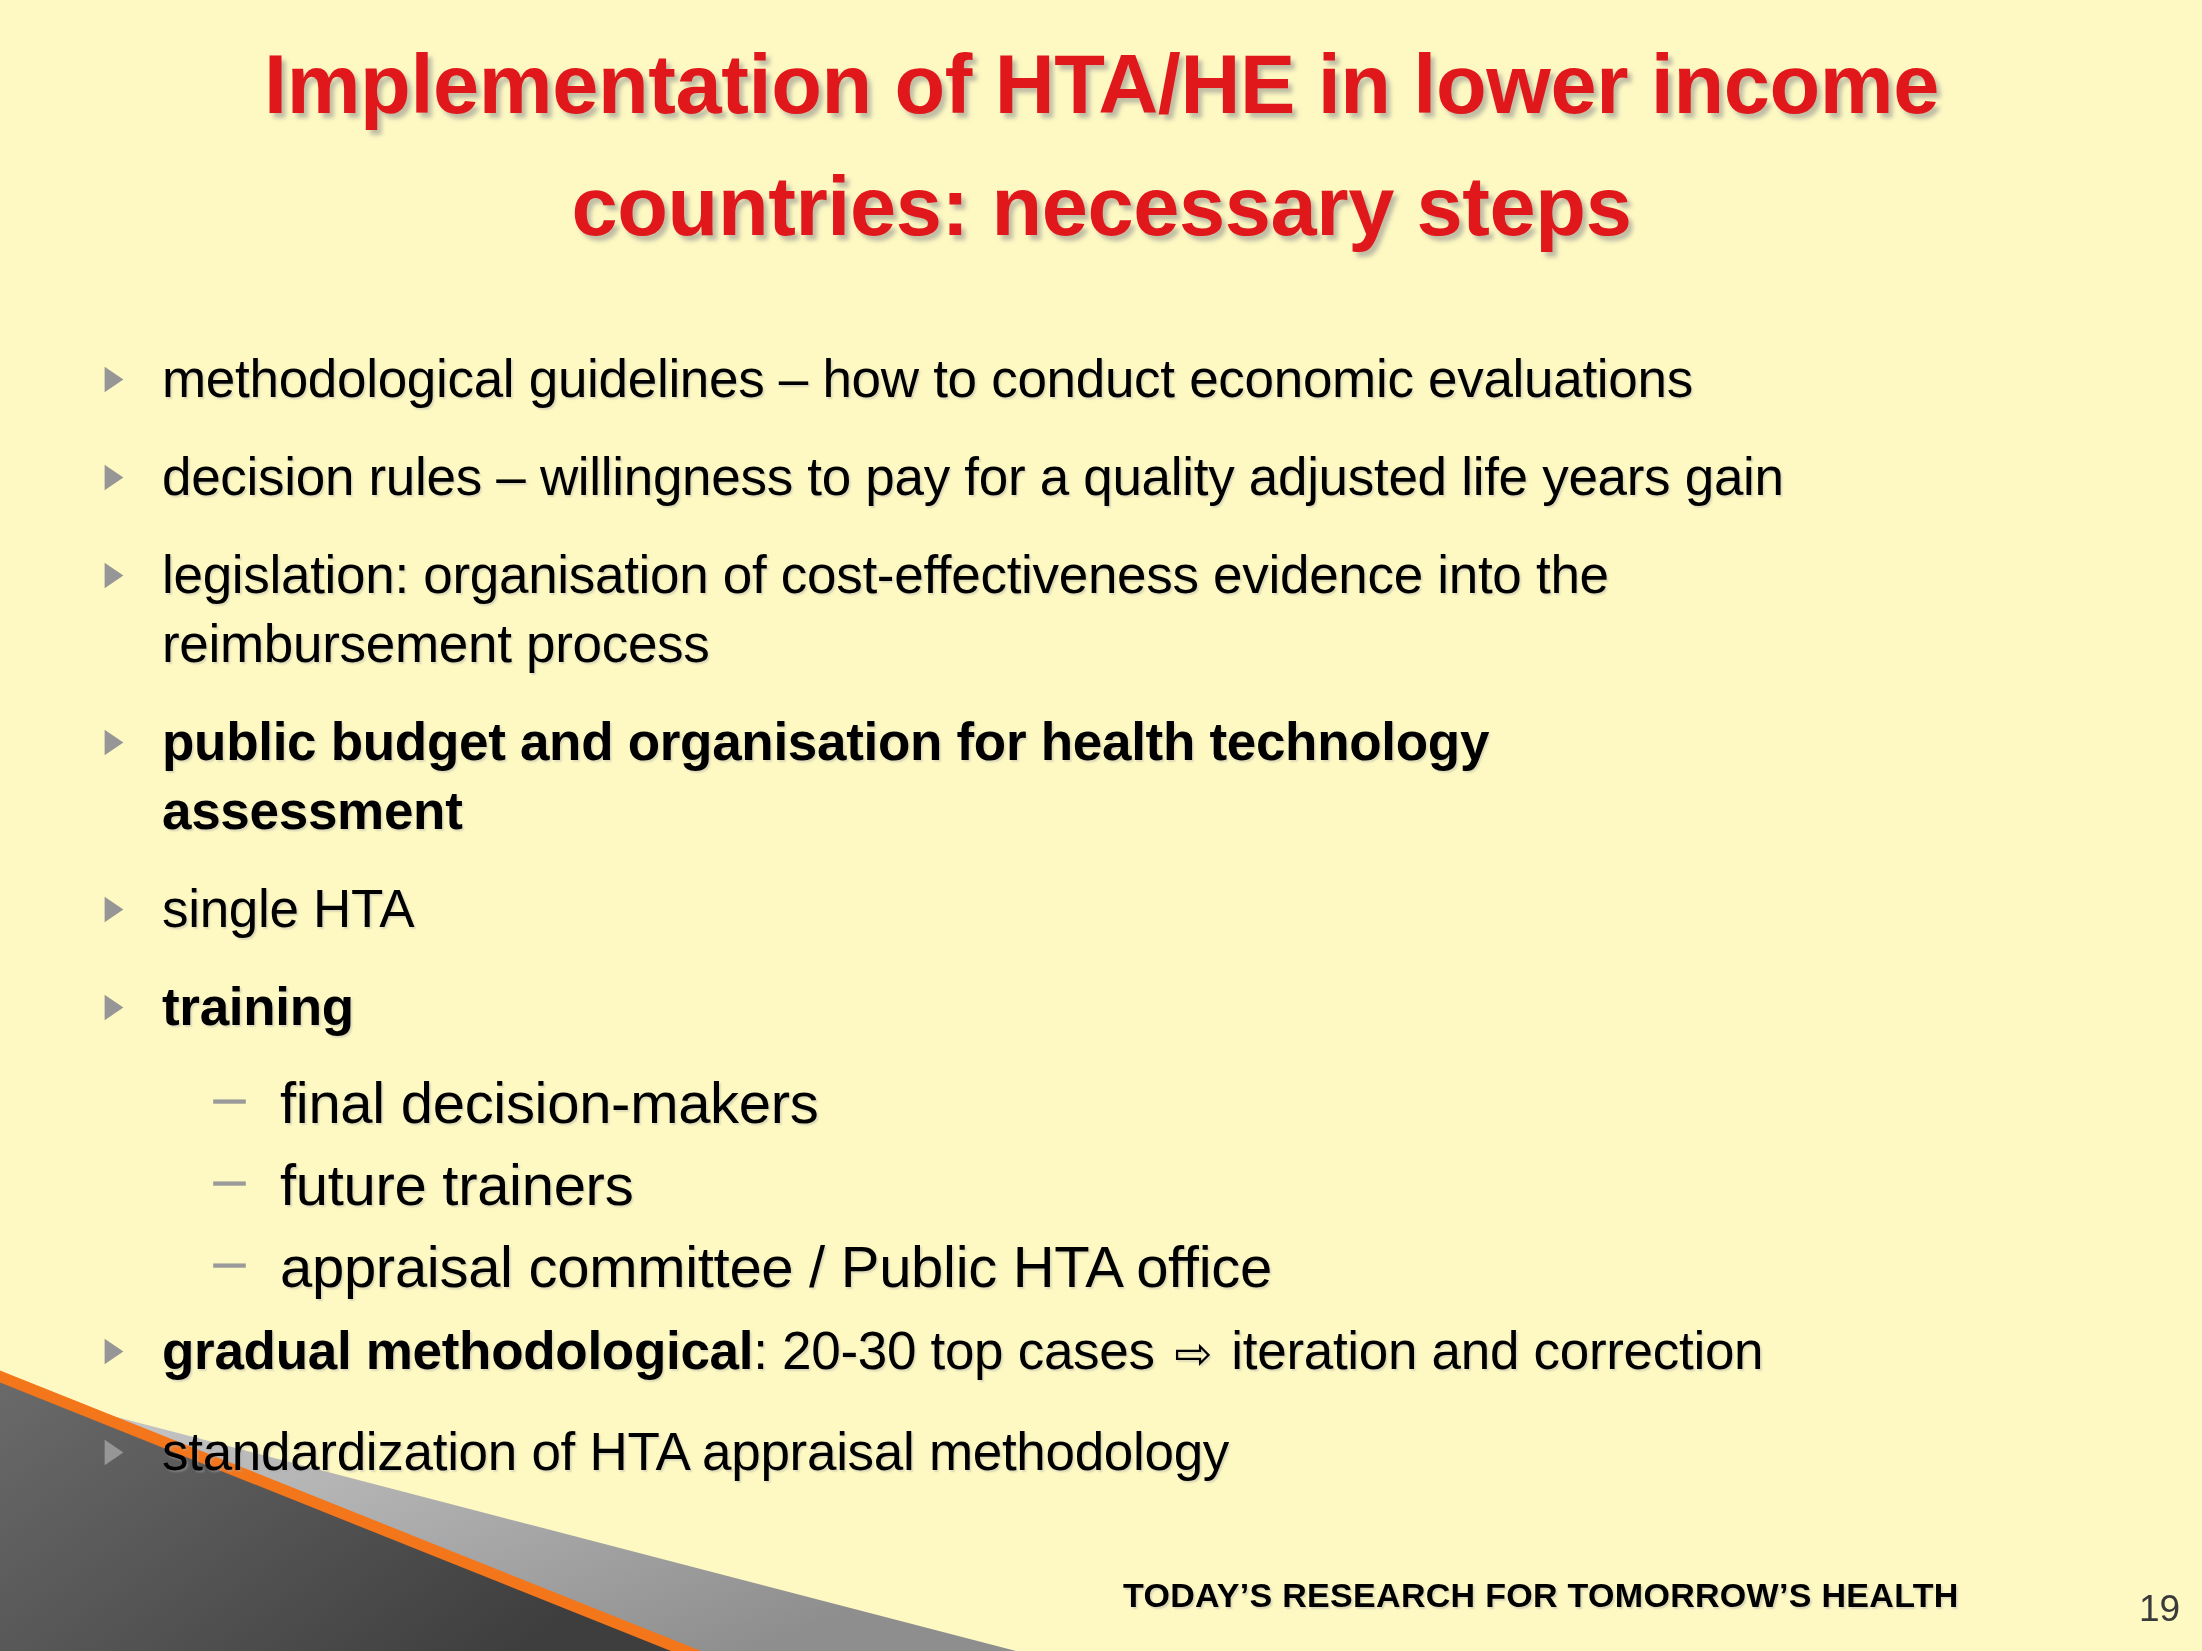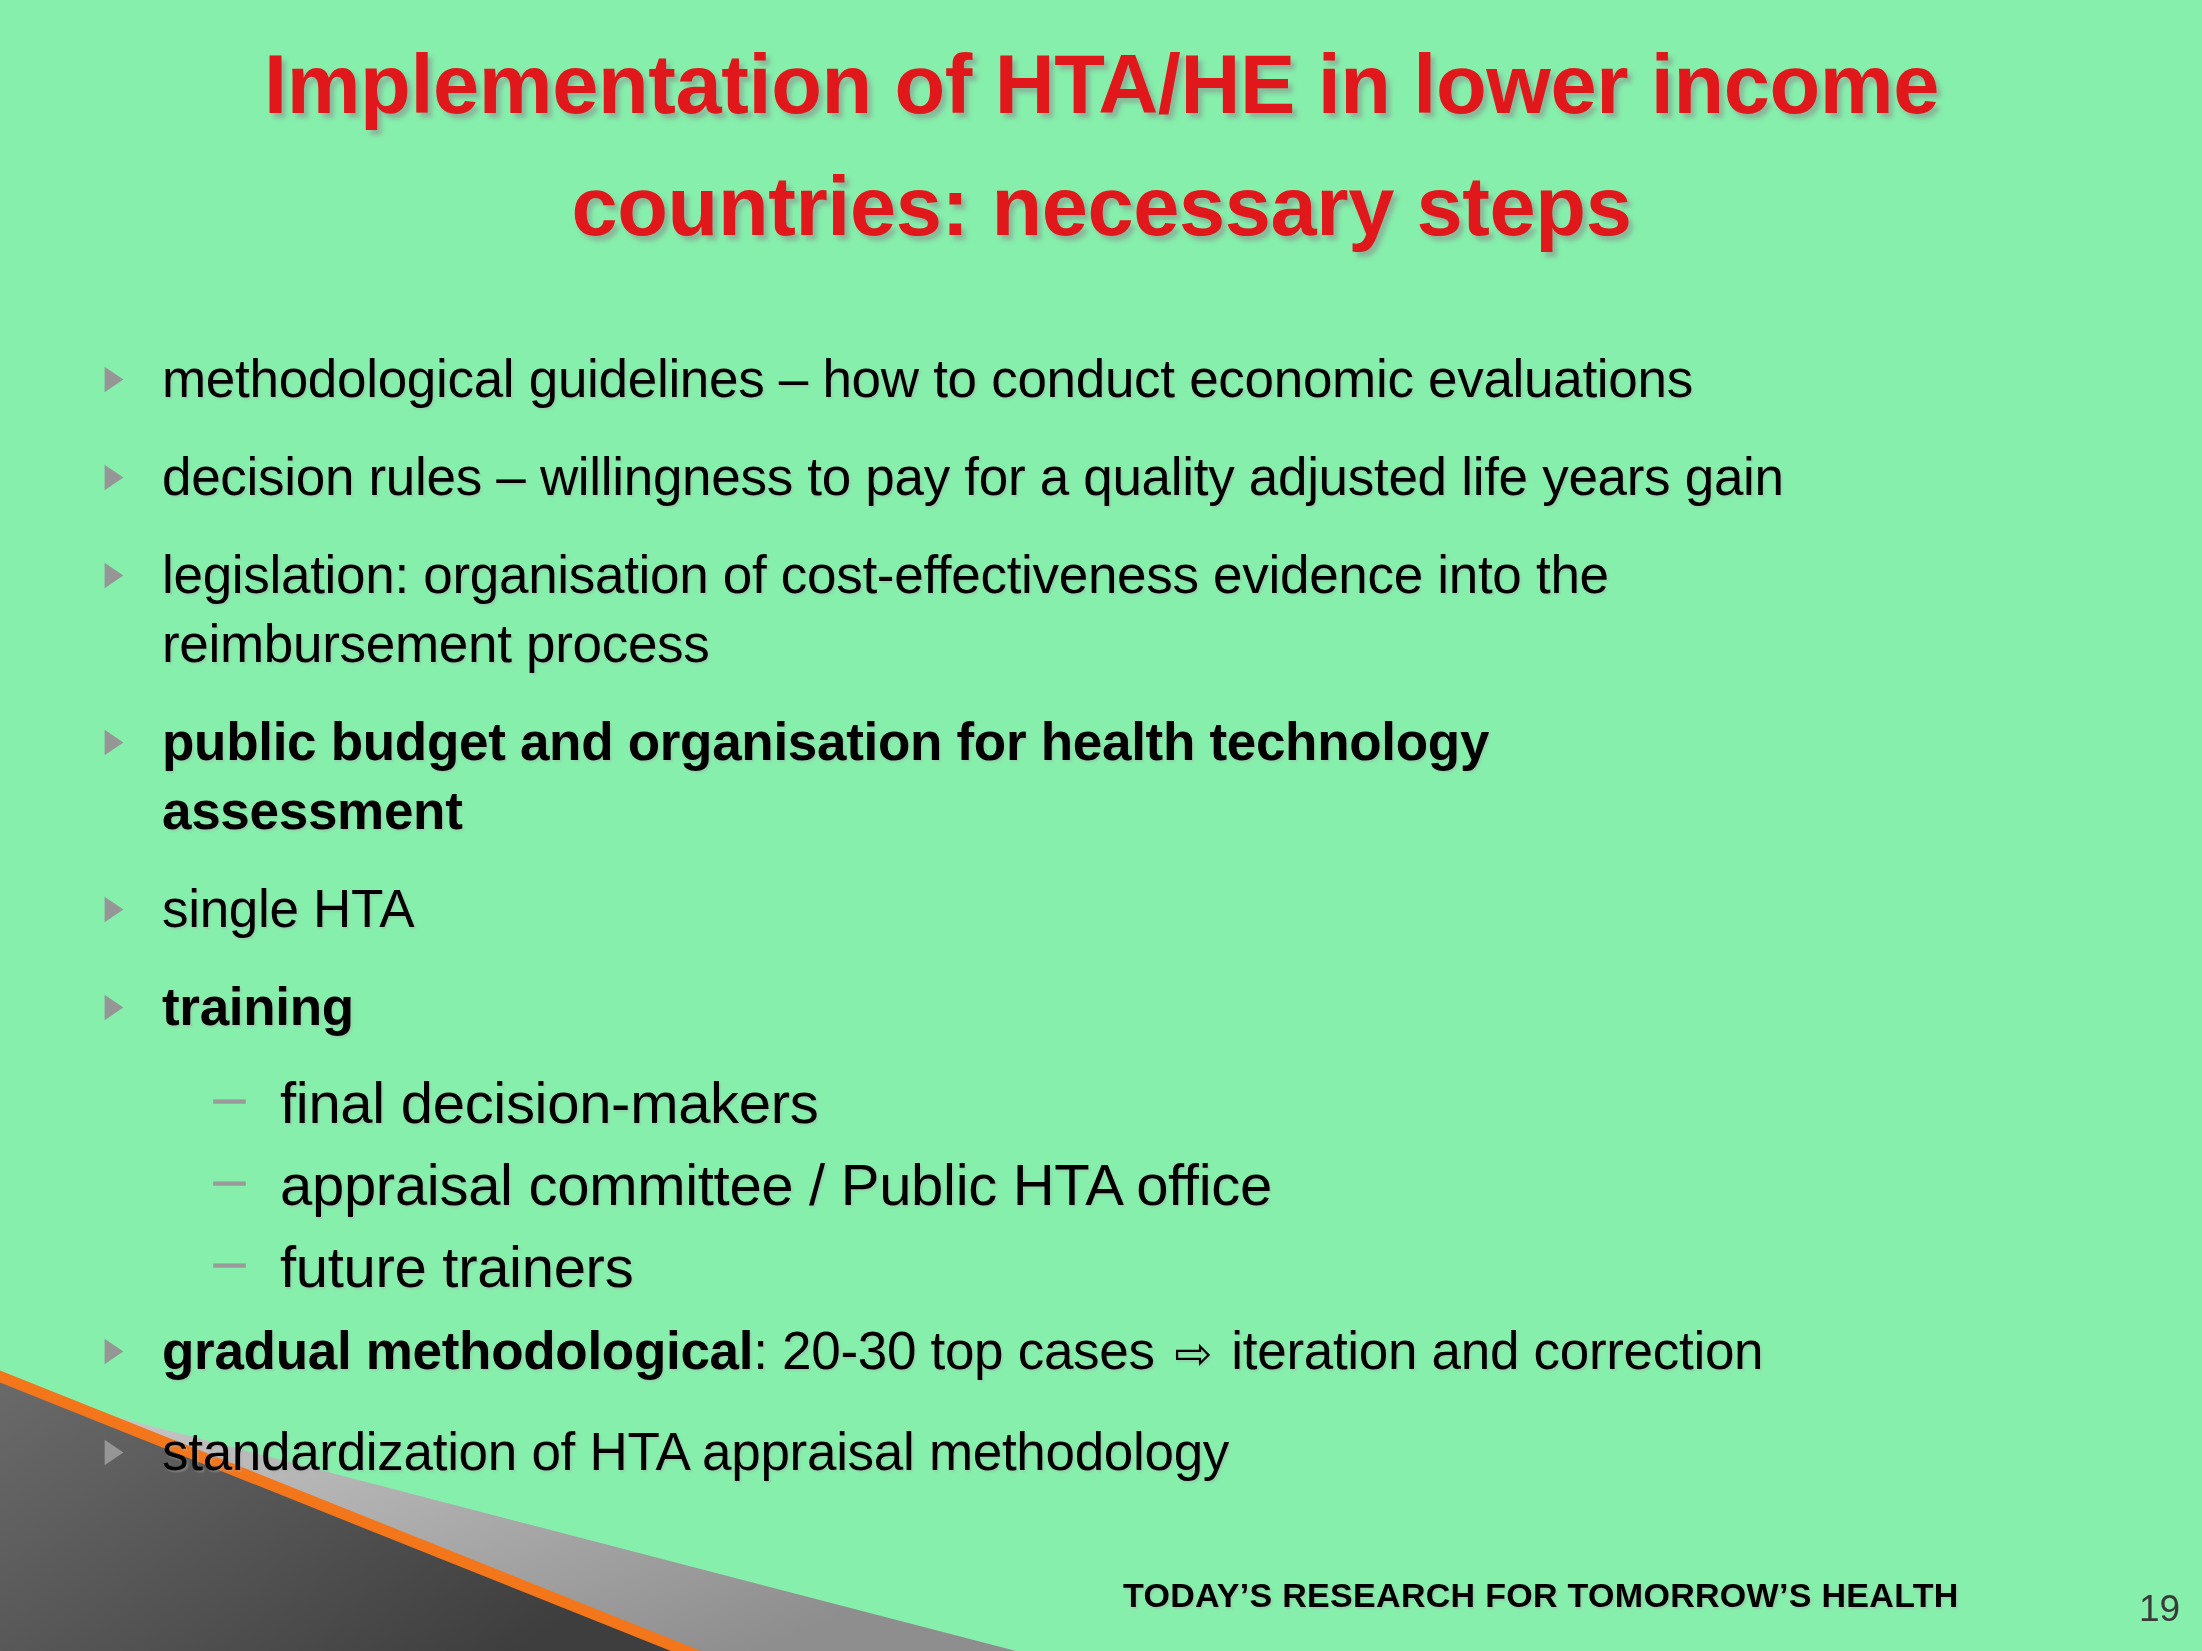--- a/index.html
+++ b/index.html
@@ -11,21 +11,21 @@
     height: 1652px;
     background: #ffffff;
     font-family: "Liberation Sans", sans-serif;
     overflow: hidden;
   }
 
   #slide {
     position: relative;
     width: 2203px;
     height: 1652px;
-    background: #86efac;
+    background: #fef9c3;
     overflow: hidden;
   }
 
   
   #corner-decoration {
     position: absolute;
     left: 0;
     bottom: 0;
     width: 1205px;
     height: 310px;
@@ -231,30 +231,30 @@
       </span>
       <span class="bullet-text sub">final decision-makers</span>
     </div>
 
     <div class="bullet-row level2">
       <span class="marker-dash">
         <svg width="33" height="10.3" viewBox="0 0 38 12">
             <rect x="0" y="4" width="38" height="5" fill="#9a9a9a"></rect>
           </svg>
       </span>
-      <span class="bullet-text sub">appraisal committee / Public HTA office</span>
+      <span class="bullet-text sub">future trainers</span>
     </div>
 
     <div class="bullet-row level2">
       <span class="marker-dash">
         <svg width="33" height="10.3" viewBox="0 0 38 12">
             <rect x="0" y="4" width="38" height="5" fill="#9a9a9a"></rect>
           </svg>
       </span>
-      <span class="bullet-text sub">future trainers</span>
+      <span class="bullet-text sub">appraisal committee / Public HTA office</span>
     </div>
 
     <div class="bullet-row level1">
       <span class="marker-tri">
         <svg width="24" height="29" viewBox="0 0 28 34">
             <polygon points="3,2 25,17 3,32" fill="#969696"></polygon>
           </svg>
       </span>
       <span class="bullet-text"><span class="bold">gradual methodological</span><span>: 20-30 top cases  </span><span class="arrow-glyph">⇨</span><span>  iteration and correction</span></span>
     </div>

